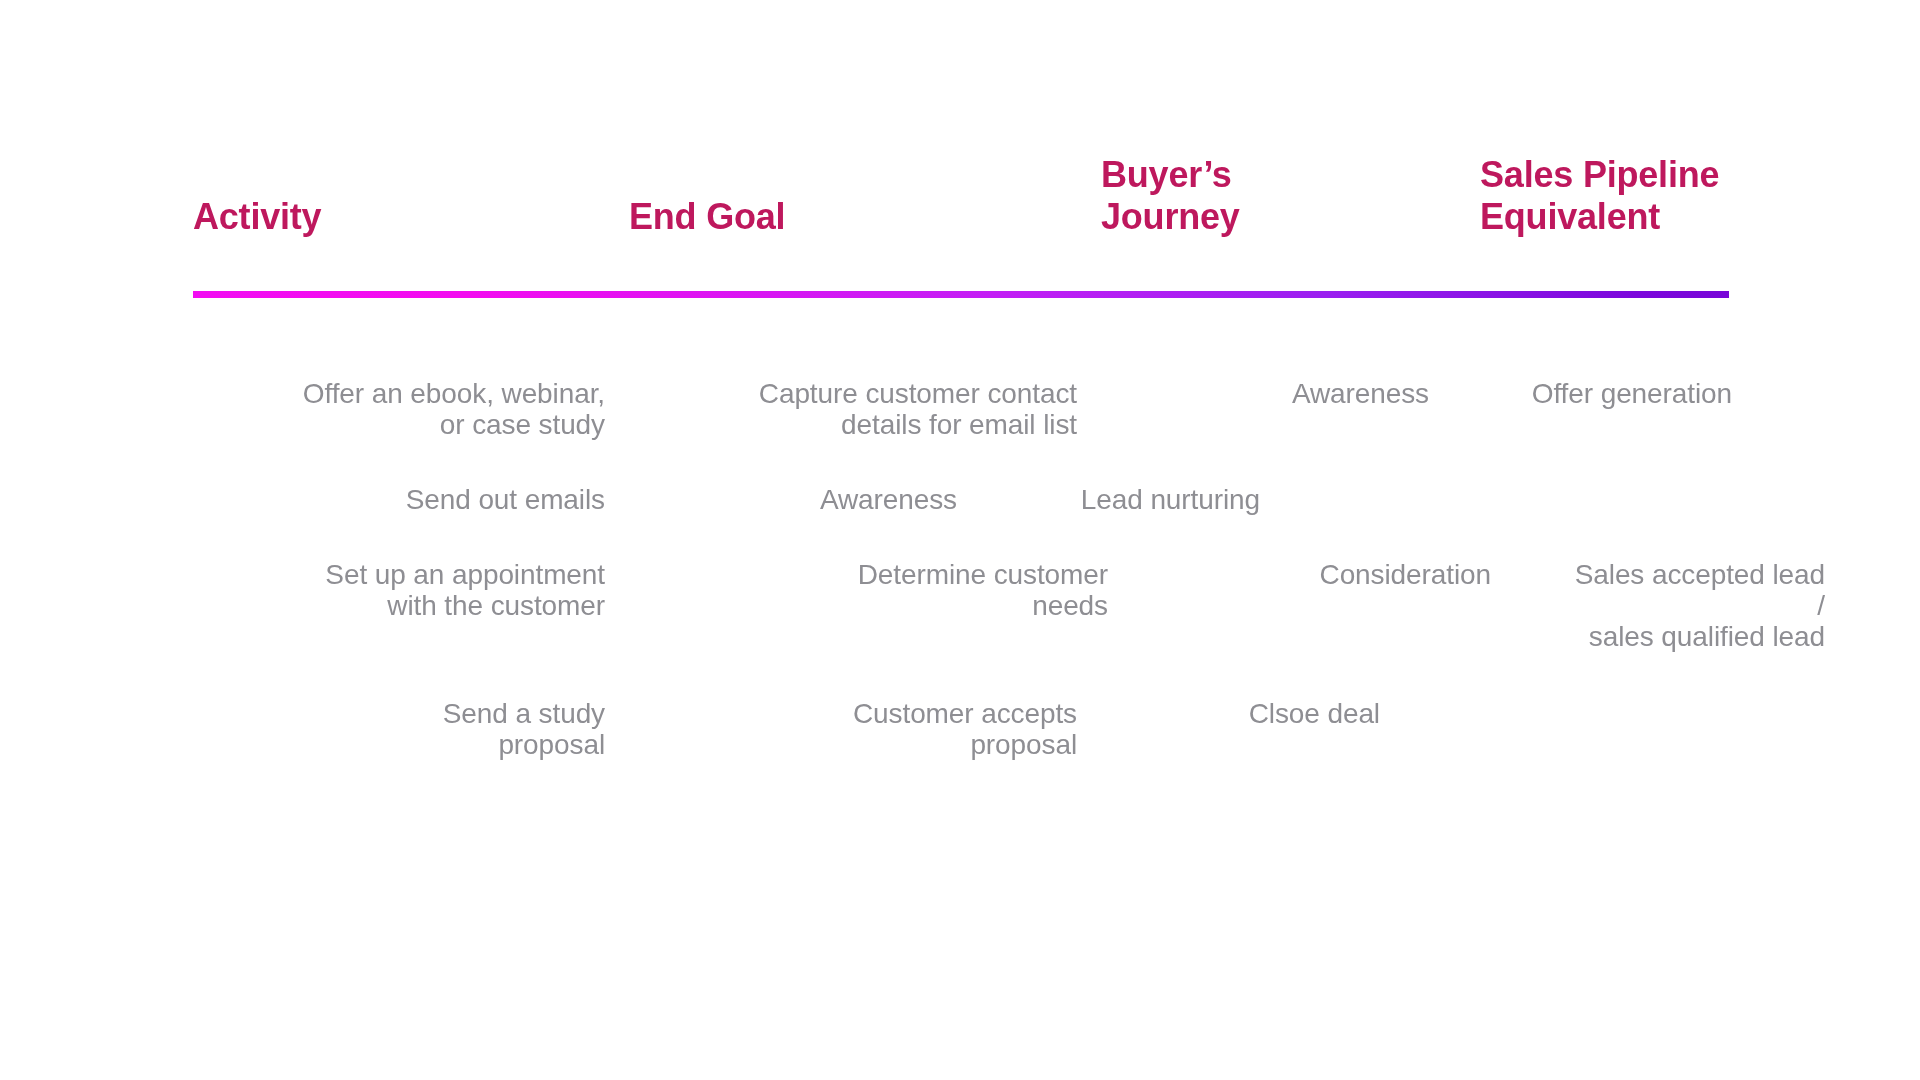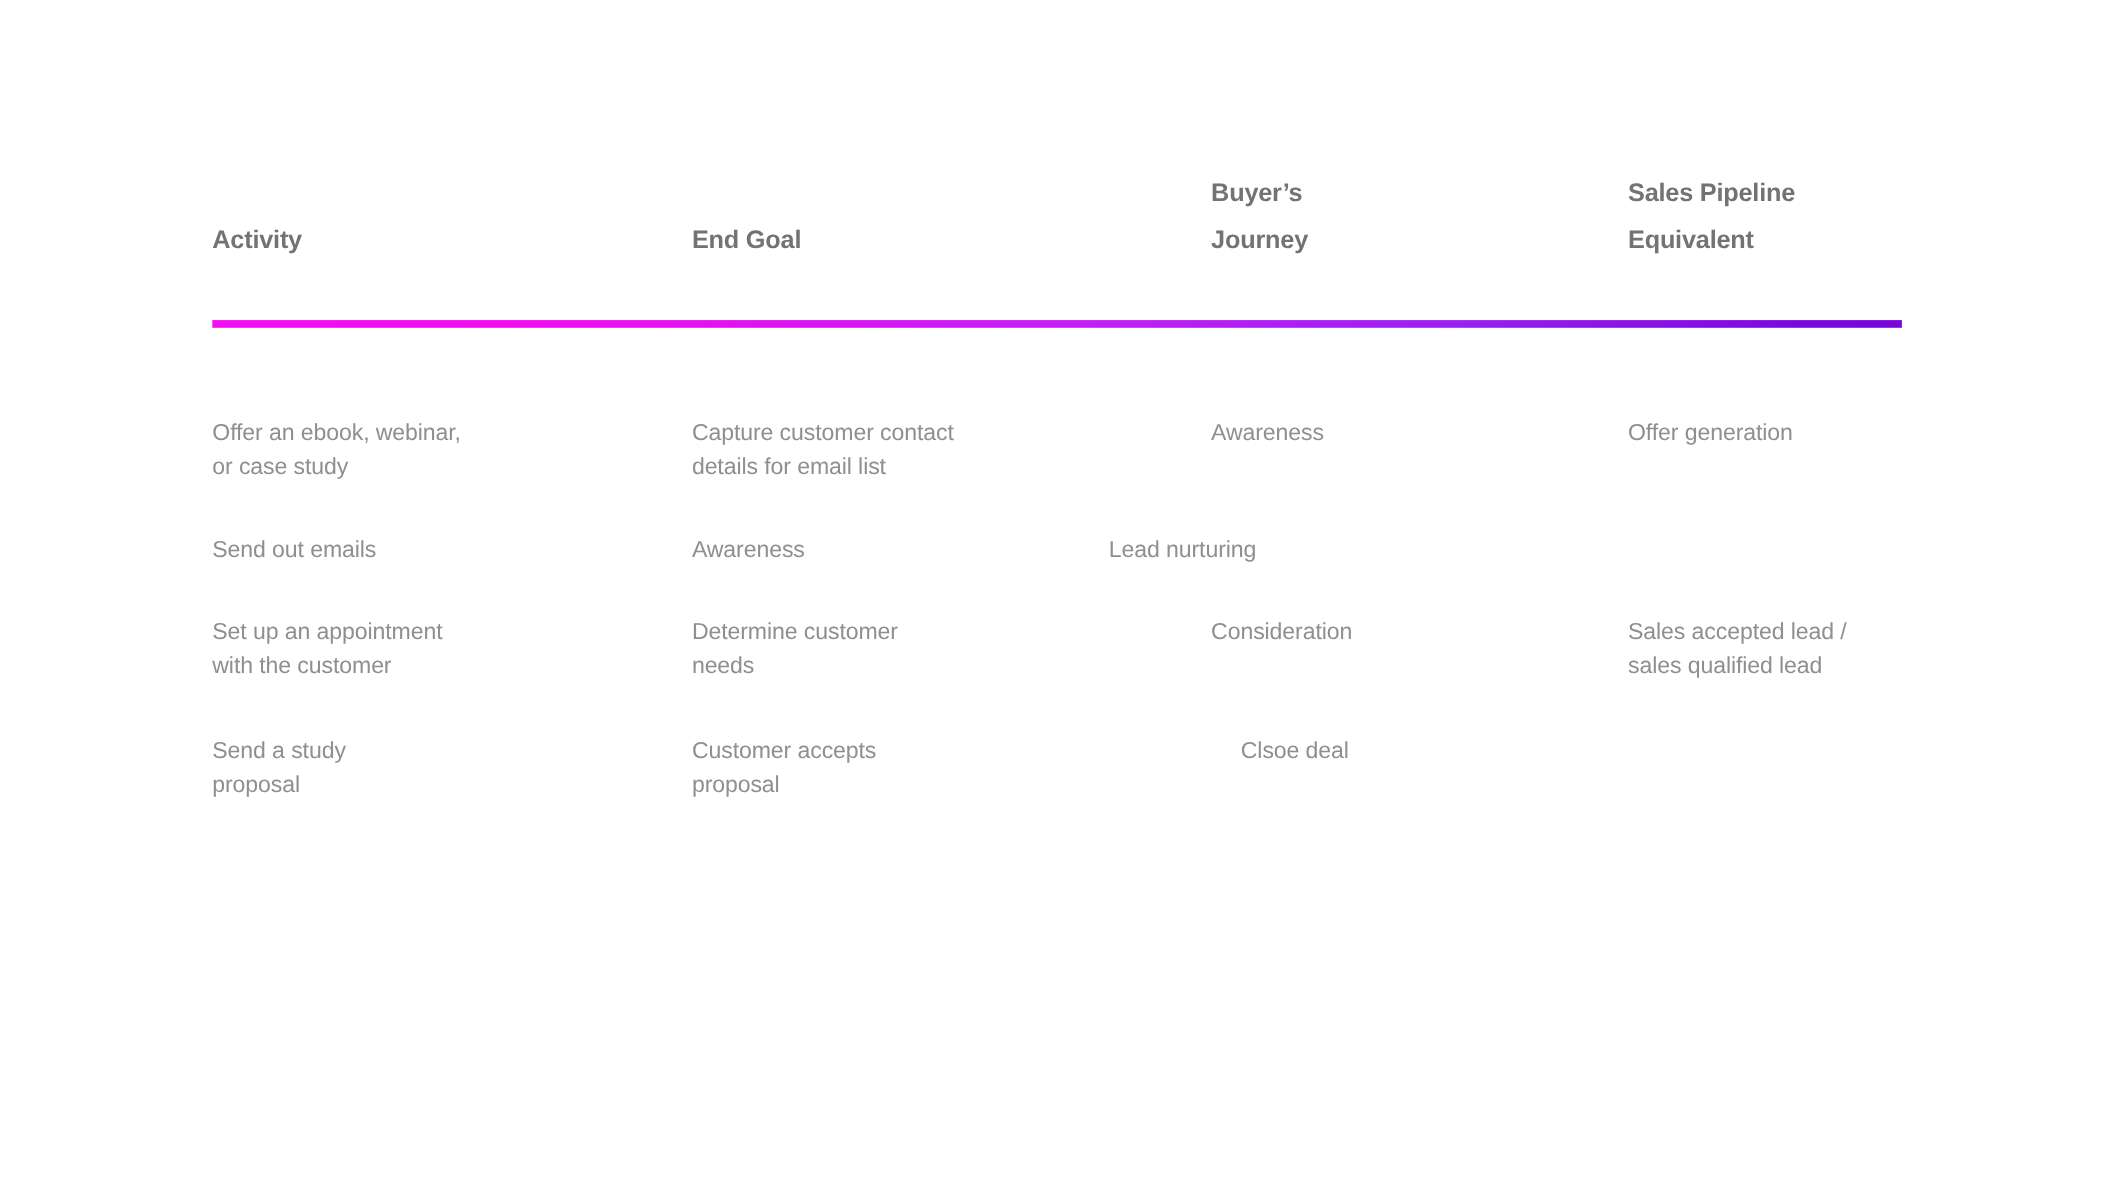--- a/index.html
+++ b/index.html
@@ -31,24 +31,24 @@
     height: 290px;
     box-sizing: border-box;
     padding-bottom: 52px;
   }
   .col-1 { width: 436px; flex: 0 0 436px; }
   .col-2 { width: 472px; flex: 0 0 472px; }
   .col-3 { width: 352px; flex: 0 0 352px; }
   .col-4 { width: 276px; flex: 0 0 276px; margin-left: 27px; }
 
   .th {
-    color: #737373;
+    color: #be185d;
     font-family: "Liberation Sans", sans-serif;
     font-weight: bold;
-    font-size: 23px;
+    font-size: 36px;
     line-height: 42px;
     letter-spacing: -0.2px;
     box-sizing: border-box;
     padding-right: 18px;
     white-space: pre-line;
   }
 
   
   .divider {
     position: absolute;
@@ -71,33 +71,34 @@
     left: 0;
     top: 298px;
     width: 1536px;
   }
   .row {
     display: flex;
     align-items: flex-start;
   }
   .row-1 { padding-top: 80px; }
   .row-2 { padding-top: 44px; }
-  .row-3 { padding-top: 44px; }
+  .row-3 { padding-top: 44px; gap: 31px; }
   .row-4 { padding-top: 46px; }
 
   .td {
     color: #8e8e93;
     font-family: "Liberation Sans", sans-serif;
     font-weight: normal;
-    font-size: 21px;
+    font-size: 28px;
     line-height: 31px;
     letter-spacing: -0.1px;
     box-sizing: border-box;
     padding-right: 24px;
     white-space: pre-line;
+    text-align: right;
   }
 </style>
 </head>
 <body>
 
 <div class="table-wrap">
 
   <div class="thead">
     <div class="th col-1">Activity</div>
     <div class="th col-2">End Goal</div>

